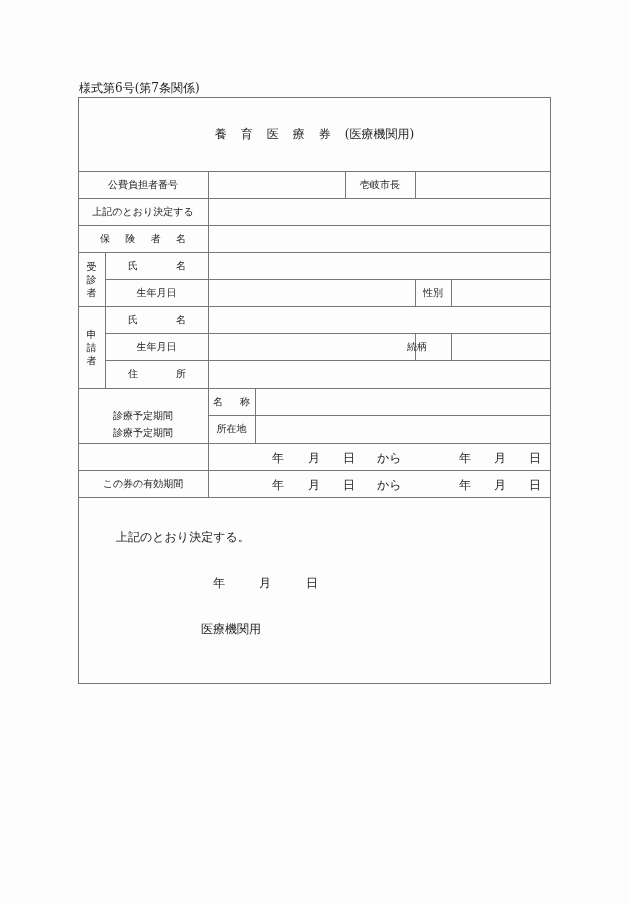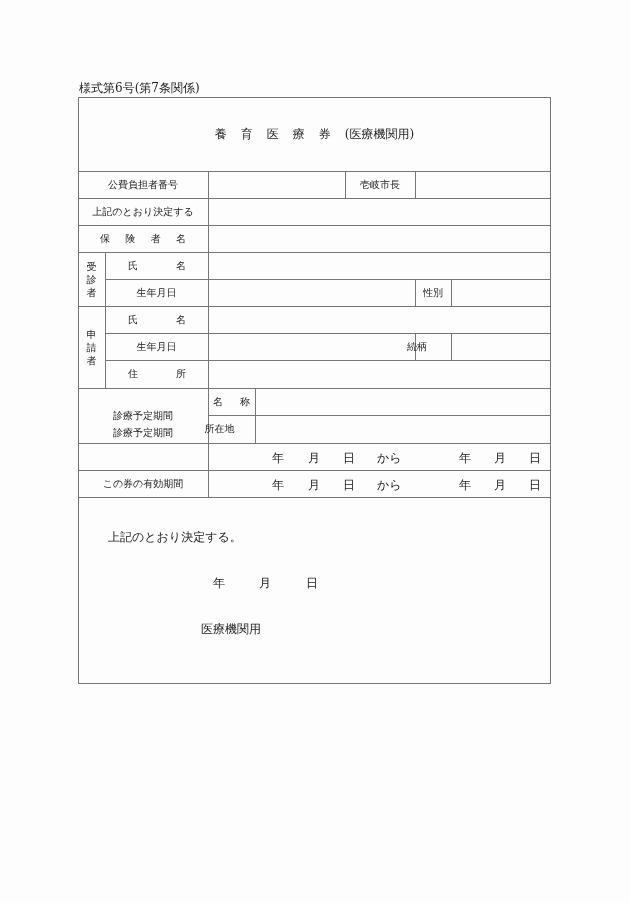--- a/index.html
+++ b/index.html
@@ -107,21 +107,21 @@
   <span>所</span>
 </div>
 <div class="cell" style="left:209px;top:361px;width:342px;height:27px"></div>
 
 <div class="cell" style="left:78px;top:388px;width:130px;height:55px">診療予定期間</div>
 <div class="cell spread" style="left:213px;top:388px;width:37px;height:27px">
   <span>名</span>
   <span>称</span>
 </div>
 <div class="cell" style="left:256px;top:389px;width:295px;height:26px"></div>
-<div class="cell" style="left:196px;top:415px;width:47px;height:28px">所在地</div>
+<div class="cell" style="left:208px;top:415px;width:47px;height:28px">所在地</div>
 <div class="cell" style="left:256px;top:416px;width:295px;height:27px"></div>
 
 <div class="cell" style="left:78px;top:419px;width:130px;height:27px">診療予定期間</div>
 <div class="abs" style="left:209px;top:444px;width:342px;height:26px">
   <span class="datepart" style="left:63px;top:6px">年</span>
   <span class="datepart" style="left:99px;top:6px">月</span>
   <span class="datepart" style="left:134px;top:6px">日</span>
   <span class="datepart" style="left:168px;top:6px">から</span>
   <span class="datepart" style="left:250px;top:6px">年</span>
   <span class="datepart" style="left:285px;top:6px">月</span>
@@ -132,17 +132,17 @@
 <div class="abs" style="left:209px;top:471px;width:342px;height:26px">
   <span class="datepart" style="left:63px;top:6px">年</span>
   <span class="datepart" style="left:99px;top:6px">月</span>
   <span class="datepart" style="left:134px;top:6px">日</span>
   <span class="datepart" style="left:168px;top:6px">から</span>
   <span class="datepart" style="left:250px;top:6px">年</span>
   <span class="datepart" style="left:285px;top:6px">月</span>
   <span class="datepart" style="left:320px;top:6px">日</span>
 </div>
 
-<div class="abs" style="left:108px;top:529px;white-space:nowrap">上記のとおり決定する。</div>
+<div class="abs" style="left:116px;top:529px;white-space:nowrap">上記のとおり決定する。</div>
 <span class="datepart" style="left:213px;top:575px">年</span>
 <span class="datepart" style="left:259px;top:575px">月</span>
 <span class="datepart" style="left:306px;top:575px">日</span>
 <div class="abs" style="left:201px;top:621px;white-space:nowrap">医療機関用</div>
 
 </body></html>

